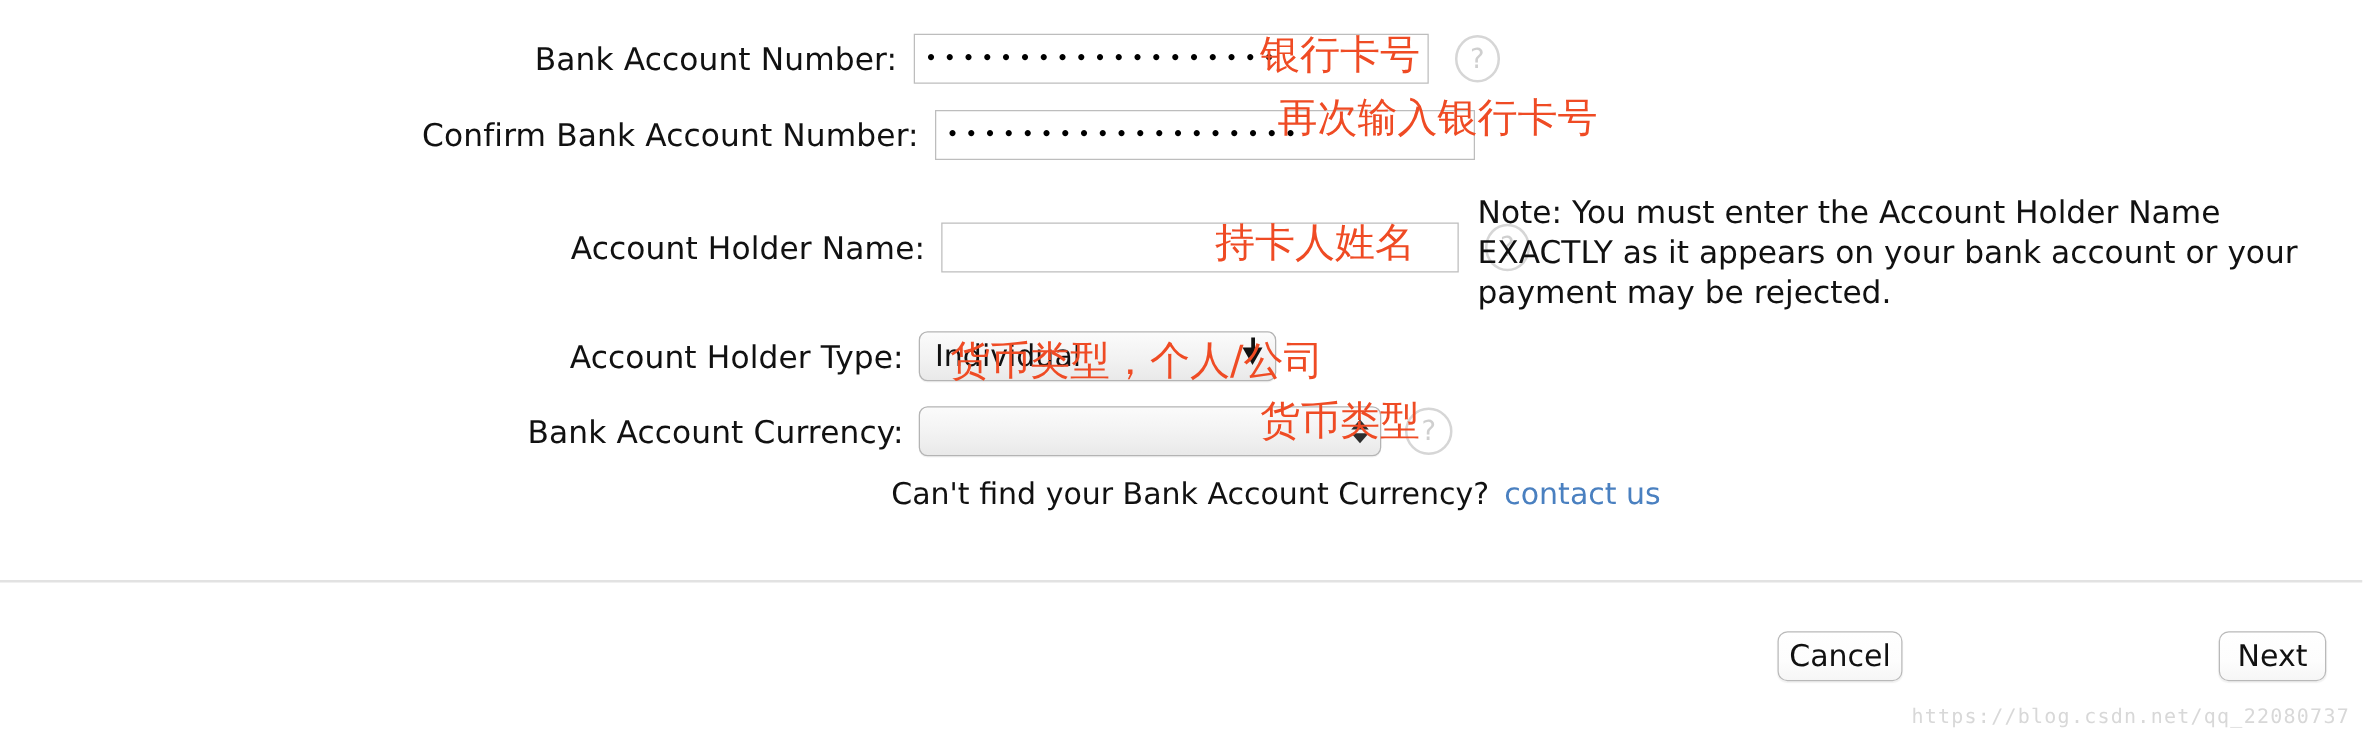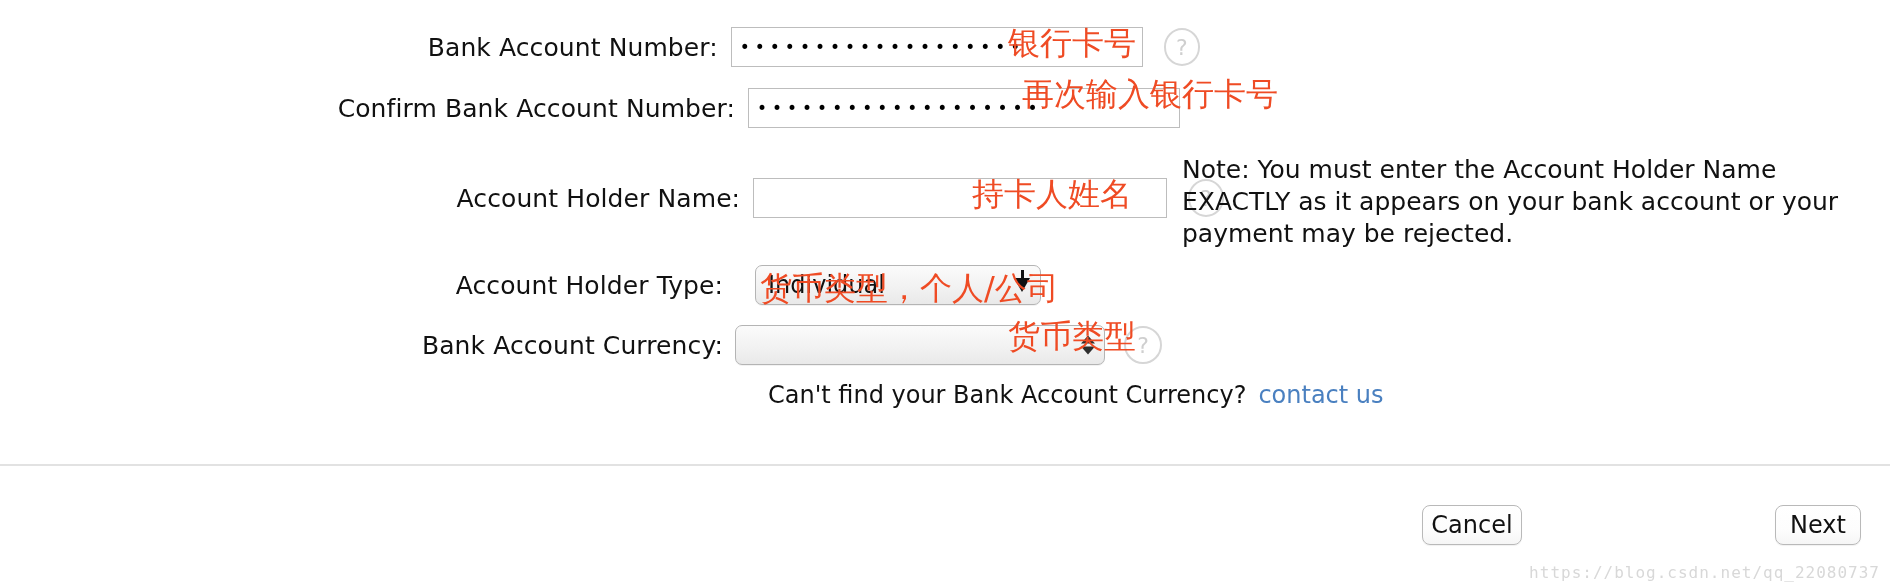--- a/index.html
+++ b/index.html
@@ -220,21 +220,21 @@
   <div class="label" style="width:352px;">Account Holder Name:</div>
   <div class="text-input" style="margin-left:13px;">
     <span class="dots"></span>
   </div>
   <div class="help-icon" style="margin-left:21px;">?</div>
 </div>
 <div class="annot" style="left:972px; top:178px;">持卡人姓名</div>
 
 <div class="note" style="left:1182px; top:154px;">Note: You must enter the Account Holder Name EXACTLY as it appears on your bank account or your payment may be rejected.</div>
 
-<div class="row" style="left:393px; top:265px; width:700px;gap:20px;">
+<div class="row" style="left:393px; top:265px; width:700px;">
   <div class="label" style="width:330px;">Account Holder Type:</div>
   <div class="select-box wide-type" style="margin-left:12px;">
     <span>Individual</span>
     <span class="cursor-stem"></span>
     <span class="cursor-mark"></span>
   </div>
 </div>
 <div class="annot" style="left:760px; top:272px;">货币类型，个人/公司</div>
 
 <div class="row" style="left:367px; top:325px; width:900px;">
@@ -242,21 +242,21 @@
   <div class="select-box wide-cur" style="margin-left:12px;">
     <span class="stepper-arrows">
       <span class="tri-up"></span>
       <span class="tri-dn"></span>
     </span>
   </div>
   <div class="help-icon" style="margin-left:19px;">?</div>
 </div>
 <div class="annot" style="left:1008px; top:320px;">货币类型</div>
 
-<div class="cur-help" style="left:768px; top:381px;">
+<div class="cur-help" style="left:713px; top:381px;">
   <span>Can't find your Bank Account Currency?</span><span class="link">contact us</span>
 </div>
 
 <div class="divider" style="top:464px;"></div>
 
 <div class="btn" style="left:1422px; top:505px; width:100px;">Cancel</div>
 <div class="btn" style="left:1775px; top:505px; width:86px;">Next</div>
 
 <div class="watermark">https://blog.csdn.net/qq_22080737</div>
 

